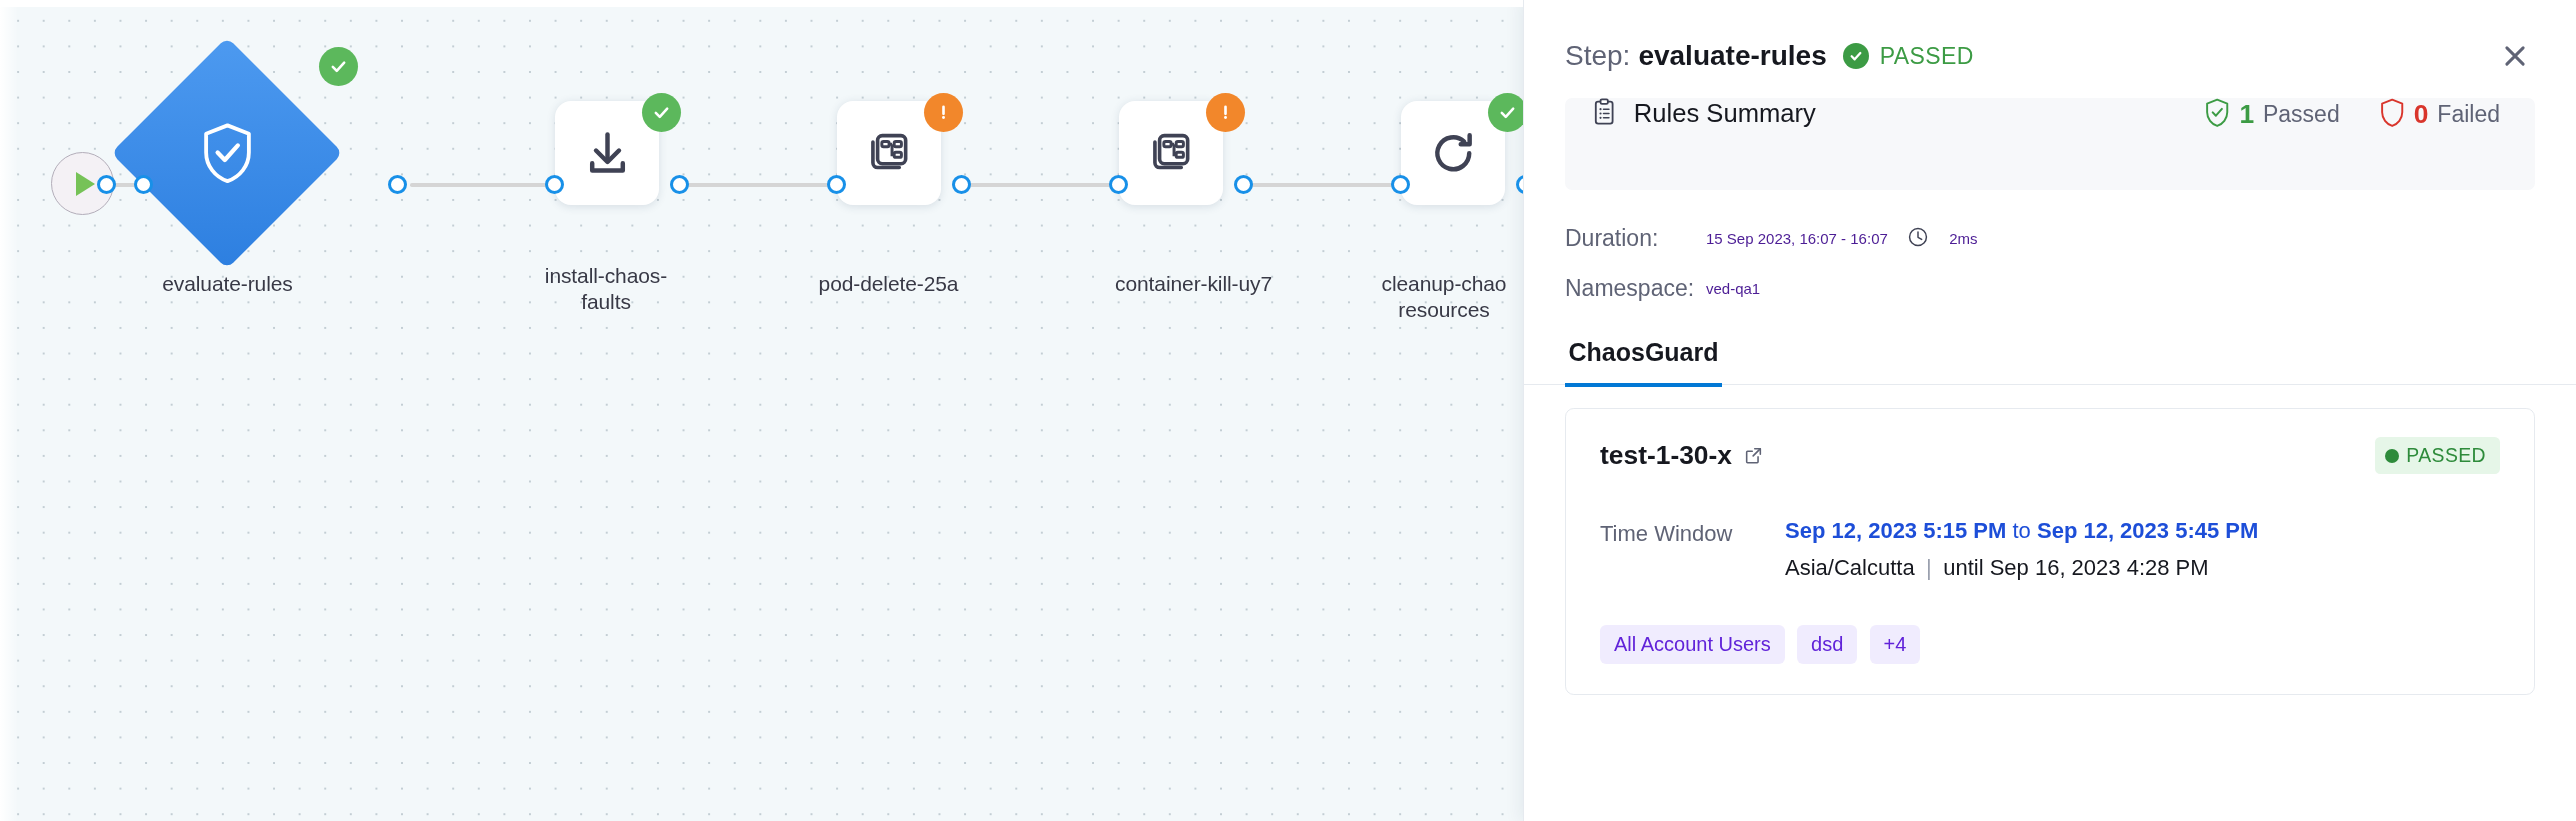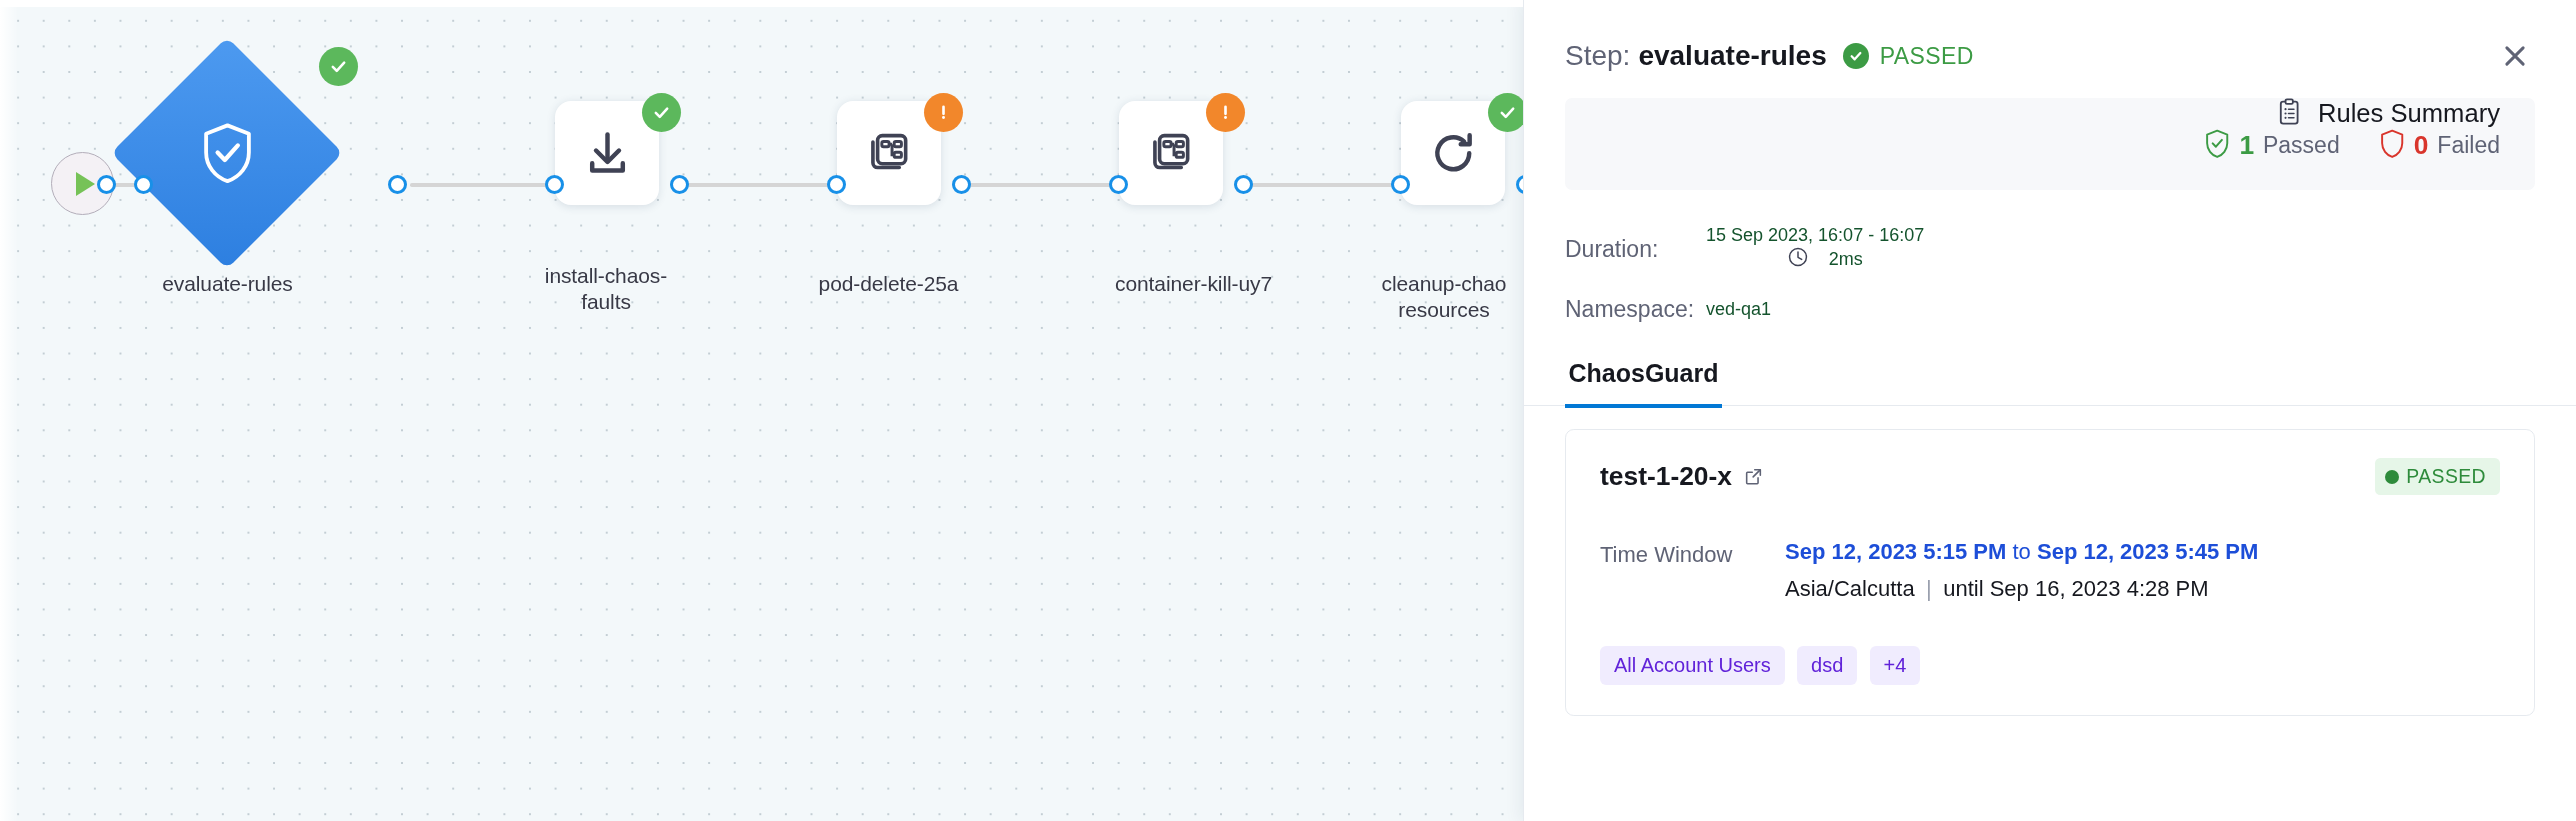--- a/index.html
+++ b/index.html
@@ -199,23 +199,22 @@
     cursor: pointer;
     color: #5f6375;
   }
 
   .rules-card {
     margin: 12.3px 41px 0 41px;
     background: #f7f8fa;
     border-radius: 7px;
     height: 92px;
     display: flex;
-    align-items: flex-end;
+    align-items: flex-start;
     padding: 0 35px 0 26.4px;
-    flex-direction: column;
   }
   .rules-left {
     display: flex;
     align-items: center;
     gap: 16px;
   }
   .rules-title {
     font-size: 25.6px;
     color: #16181f;
   }
@@ -238,25 +237,24 @@
     display: flex;
     align-items: center;
     margin-bottom: 23px;
   }
   .kv-key {
     width: 141px;
     font-size: 23px;
     color: #5f6375;
   }
   .kv-val {
-    font-size: 18px;
-    color: #14532d;
-    display: flex;
-    align-items: center;
-    flex-direction: column;
+    font-size: 15px;
+    color: #4c1d95;
+    display: flex;
+    align-items: center;
   }
   .kv-val .dur-extra {
     display: inline-flex;
     align-items: center;
     gap: 20px;
     margin-left: 19.4px;
   }
 
   .tabs {
     margin-top: 14px;
@@ -534,21 +532,21 @@
         <span class="kv-val">ved-qa1</span>
       </div>
     </div>
 
     <div class="tabs">
       <div class="tab">ChaosGuard</div>
     </div>
 
     <div class="test-card">
       <div class="test-card-head">
-        <span class="test-name">test-1-20-x</span>
+        <span class="test-name">test-1-30-x</span>
         <span class="ext-link">
           <svg width="21" height="21" viewBox="0 0 24 24" fill="none">
             <path d="M13.4 4.2 H19.8 V10.6" stroke="currentColor" stroke-width="1.8" stroke-linecap="round" stroke-linejoin="round"></path>
             <path d="M19.6 4.4 L11.6 12.4" stroke="currentColor" stroke-width="1.8" stroke-linecap="round"></path>
             <path d="M17.2 13.6 V19.2 A1 1 0 0 1 16.2 20.2 H5.2 A1 1 0 0 1 4.2 19.2 V8.2 A1 1 0 0 1 5.2 7.2 H10.6" stroke="currentColor" stroke-width="1.8" stroke-linecap="round" stroke-linejoin="round"></path>
           </svg>
         </span>
         <span class="pill-passed">
           <span class="pill-dot"></span>
           <span>PASSED</span>

